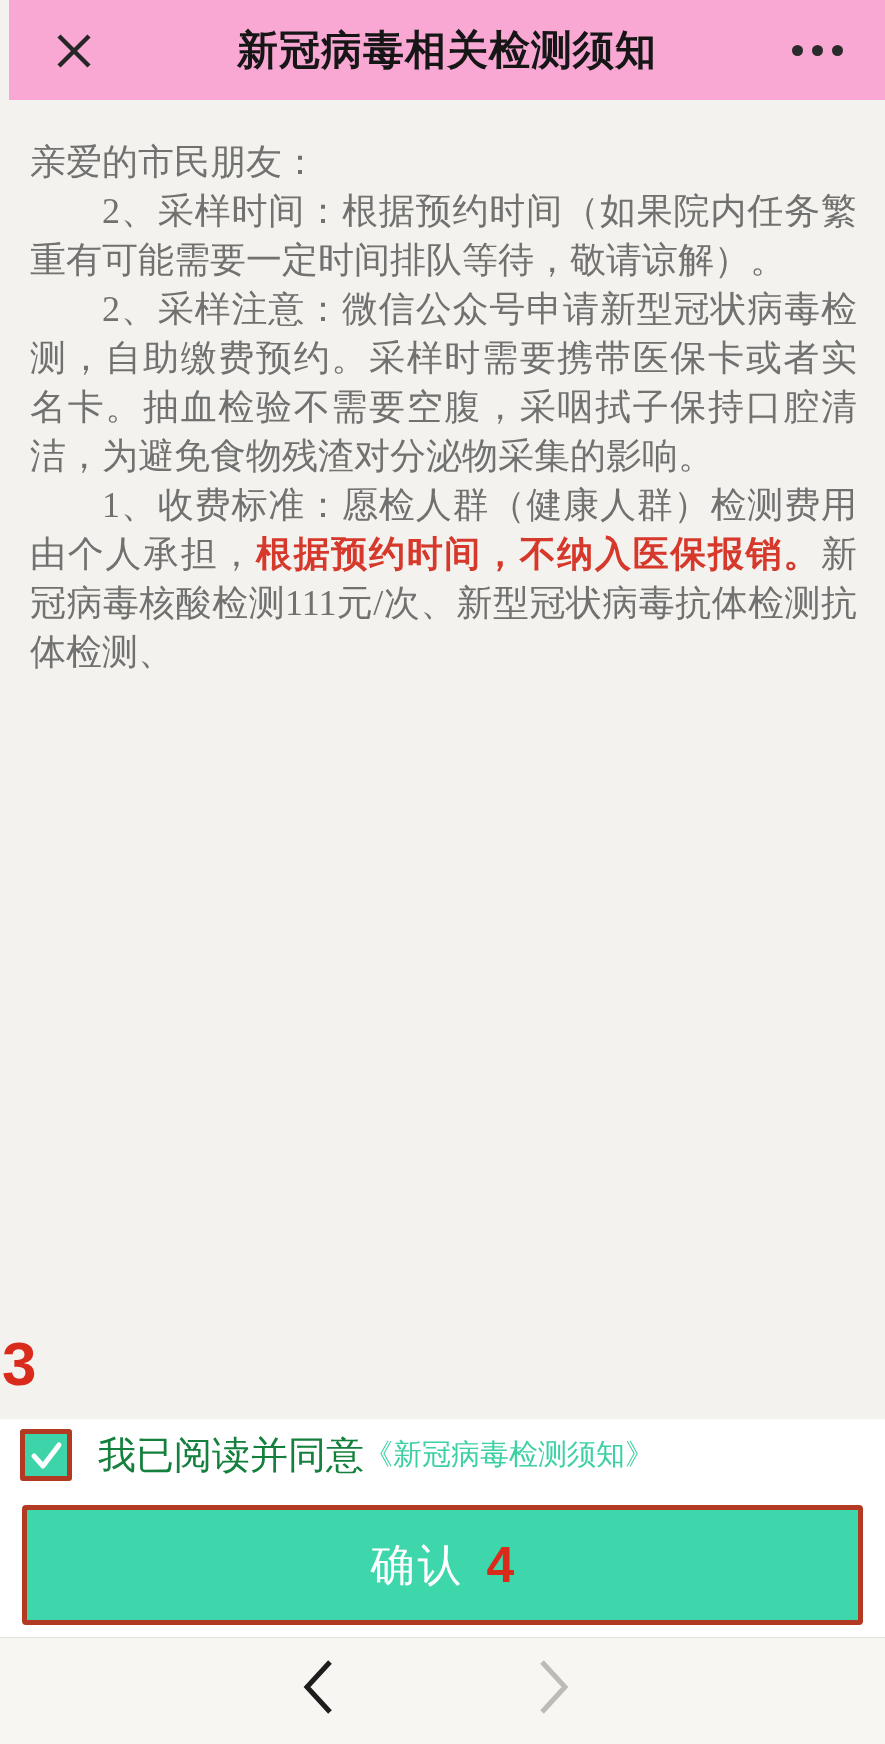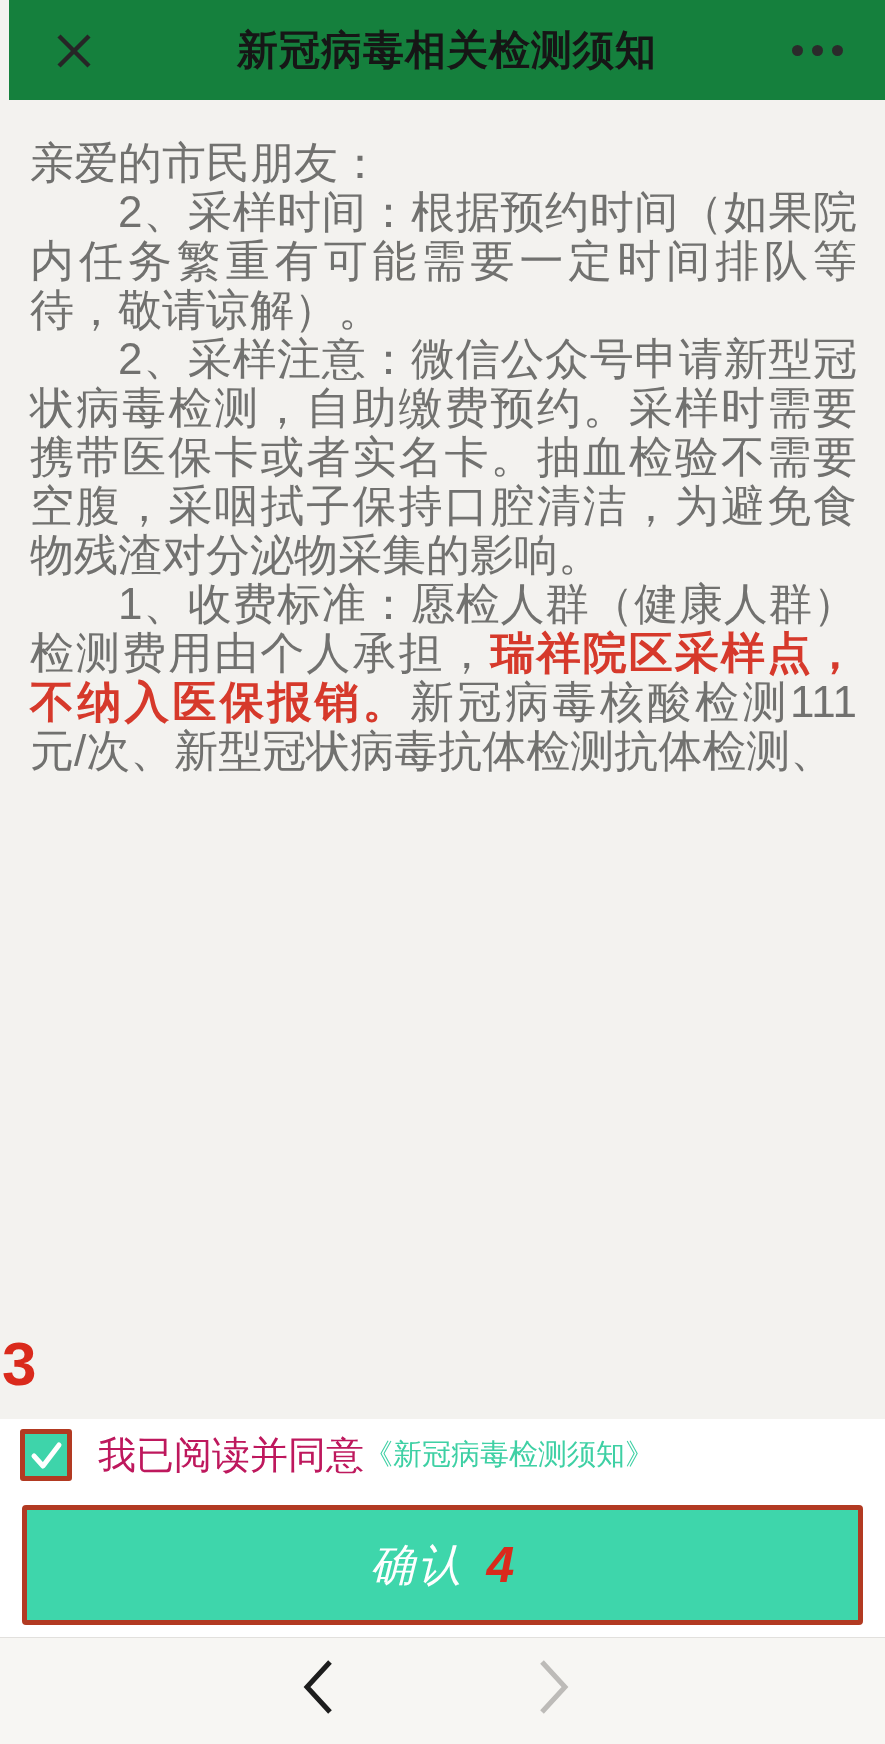--- a/index.html
+++ b/index.html
@@ -5,42 +5,42 @@
   html,body{margin:0;padding:0;}
   body{
     width:885px;height:1744px;position:relative;overflow:hidden;
     background:#f3f2ef;
     font-family:"Liberation Sans", sans-serif;
     -webkit-font-smoothing:antialiased;
   }
   
   .titlebar{
     position:absolute;top:0;left:9px;right:0;height:100px;
-    background:#15803d;z-index:4;
+    background:#f9a8d4;z-index:4;
   }
   .close-btn{
     position:absolute;left:44px;top:30px;width:42px;height:42px;
     cursor:pointer;display:flex;align-items:center;justify-content:center;
   }
   .page-title{
     position:absolute;left:0;right:0;top:0;height:100px;
     display:flex;align-items:center;justify-content:center;
     font-size:41px;font-weight:600;color:#161616;letter-spacing:1px;
   }
   .more-btn{
     position:absolute;right:42px;top:0;height:100px;
     display:flex;align-items:center;gap:9px;cursor:pointer;
   }
   .more-btn .dot{width:11px;height:11px;border-radius:50%;background:#2b2b2b;}
   
   .notice-content{
     position:absolute;top:100px;left:0;right:0;height:1644px;
     padding:38px 28px 0 30px;box-sizing:border-box;
-    font-size:44px;line-height:49px;color:#71716f;
-    text-align:justify;z-index:1;
+    font-size:36px;line-height:49px;color:#71716f;
+    text-align:justify;z-index:1;font-family:Liberation Serif, serif;
   }
   .notice-content p{margin:0;}
   .notice-content p.indent{text-indent:2em;}
   .hl{color:var(--highlight-red,#d6392b);font-weight:700;}
   
   .bottom-panel{
     position:absolute;top:1419px;left:0;right:0;height:218px;
     background:#ffffff;z-index:5;
   }
   .annotation-step3{
@@ -52,29 +52,29 @@
     position:absolute;top:10px;left:20px;right:20px;
     display:flex;align-items:center;
   }
   .agreement-checkbox{
     width:42px;height:42px;border-radius:3px;
     background:var(--checkbox-teal,#3ed4aa);
     border:5px solid var(--annotation-border,#b23a22);
     display:flex;align-items:center;justify-content:center;
     cursor:pointer;flex:0 0 auto;
   }
-  .agreement-label{margin-left:26px;font-size:38px;color:#be185d;}
+  .agreement-label{margin-left:26px;font-size:38px;color:#15803d;}
   .agreement-link{font-size:29px;color:var(--link-teal,#3ed0a4);text-decoration:none;cursor:pointer;}
   .confirm-button{
     position:absolute;top:86px;left:22px;width:841px;height:120px;
     box-sizing:border-box;border-radius:4px;
     background:var(--teal,#3ed6ab);
     border:5px solid var(--annotation-border,#b23a22);
     display:flex;align-items:center;justify-content:center;gap:22px;
-    cursor:pointer;padding:0;font-family:inherit;font-style:italic;
+    cursor:pointer;padding:0;font-family:inherit;
   }
   .confirm-label{color:#ffffff;font-size:44px;letter-spacing:3px;}
   .annotation-step4{color:var(--annotation-red,#da2a1c);font-size:50px;font-weight:700;}
   
   .bottom-navbar{
     position:absolute;top:1637px;left:0;right:0;height:107px;
     background:#f7f6f3;border-top:1px solid #e2e0dd;z-index:6;
   }
   .nav-back,.nav-forward{
     position:absolute;top:18px;width:44px;height:62px;cursor:pointer;
@@ -98,21 +98,21 @@
     <div class="dot"></div>
     <div class="dot"></div>
     <div class="dot"></div>
   </div>
 </div>
 
 <div class="notice-content">
     <p><span>亲爱的市民朋友：</span></p>
     <p class="indent"><span>2、采样时间：根据预约时间（如果院内任务繁重有可能需要一定时间排队等待，敬请谅解）。</span></p>
     <p class="indent"><span>2、采样注意：微信公众号申请新型冠状病毒检测，自助缴费预约。采样时需要携带医保卡或者实名卡。抽血检验不需要空腹，采咽拭子保持口腔清洁，为避免食物残渣对分泌物采集的影响。</span></p>
-    <p class="indent"><span>1、收费标准：愿检人群（健康人群）检测费用由个人承担，</span><span class="hl">瑞祥院区采样点，不纳入医保报销。</span><span>新冠病毒核酸检测111元/次、新型冠状病毒抗体检测抗体检测、</span></p>
+    <p class="indent"><span>1、收费标准：愿检人群（健康人群）检测费用由个人承担，</span><span class="hl">根据预约时间，不纳入医保报销。</span><span>新冠病毒核酸检测111元/次、新型冠状病毒抗体检测抗体检测、</span></p>
   </div>
 
 <div class="bottom-panel">
   <div class="annotation-step3">3</div>
 
   <div class="agreement-row">
     <div class="agreement-checkbox">
       <svg width="40" height="40" viewBox="0 0 40 40">
         <polyline points="8,21 17,31 33,10" fill="none" stroke="#ffffff" stroke-width="5" stroke-linecap="round" stroke-linejoin="round"></polyline>
       </svg>

